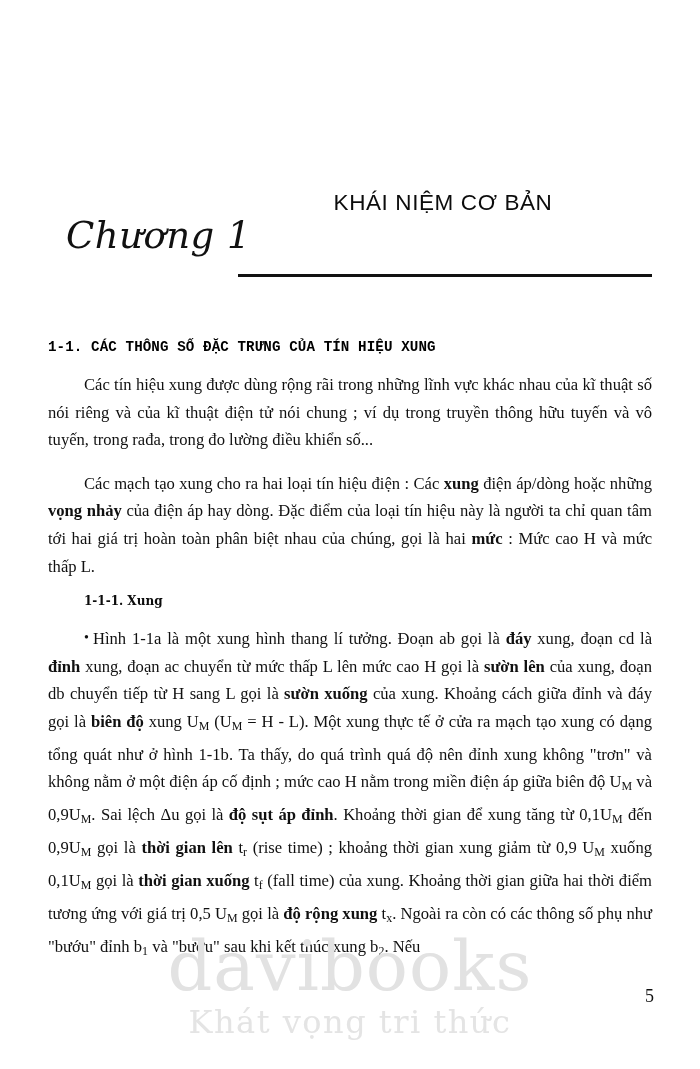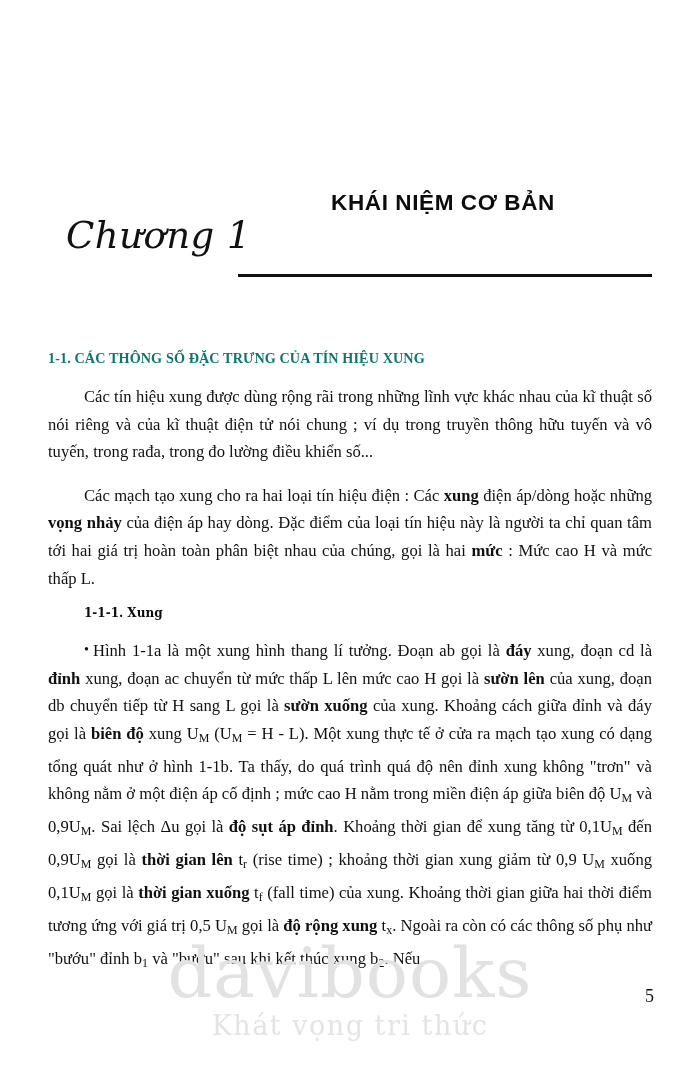--- a/index.html
+++ b/index.html
@@ -43,21 +43,21 @@
   }
   .title-wrap {
     position: absolute;
     left: 186px;
     top: 0px;
     width: 418px;
     text-align: center;
   }
   .title-line {
     font-family: "Liberation Sans", sans-serif;
-    font-weight: bold;
+    font-weight: normal;
     font-size: 22.5px;
     letter-spacing: 0.6px;
     line-height: 34px;
     color: #0c0c0c;
     white-space: nowrap;
   }
   .rule {
     position: absolute;
     left: 190px;
     top: 88px;
@@ -67,26 +67,26 @@
   }
 
   
   .content {
     position: absolute;
     left: 48px;
     top: 338px;
     width: 604px;
   }
   .section-heading {
-    font-family: Liberation Serif, serif;
+    font-family: Liberation Mono, monospace;
     font-weight: bold;
     font-size: 14.2px;
     letter-spacing: 0.1px;
-    margin: 12px 0 14px 0;
-    color: #0f766e;
+    margin: 1px 0 14px 0;
+    color: #000000;
   }
   .sub-heading {
     font-family: "DejaVu Serif", serif;
     font-weight: bold;
     font-size: 12px;
     margin: 14px 0 4px 36px;
     color: #0c0c0c;
   }
   p.para {
     margin: 16px 0 1px 0;
@@ -134,21 +134,21 @@
   }
   .wm-main {
     font-family: "DejaVu Serif", serif;
     font-size: 70px;
     color: #e2e2e2;
     letter-spacing: 1px;
     line-height: 62px;
   }
   .wm-sub {
     font-family: "DejaVu Serif", serif;
-    font-size: 27px;
+    font-size: 32px;
     color: #e4e4e4;
     letter-spacing: 1.5px;
     margin-top: 6px;
   }
 </style>
 </head>
 <body>
 
 <div class="page">
 

